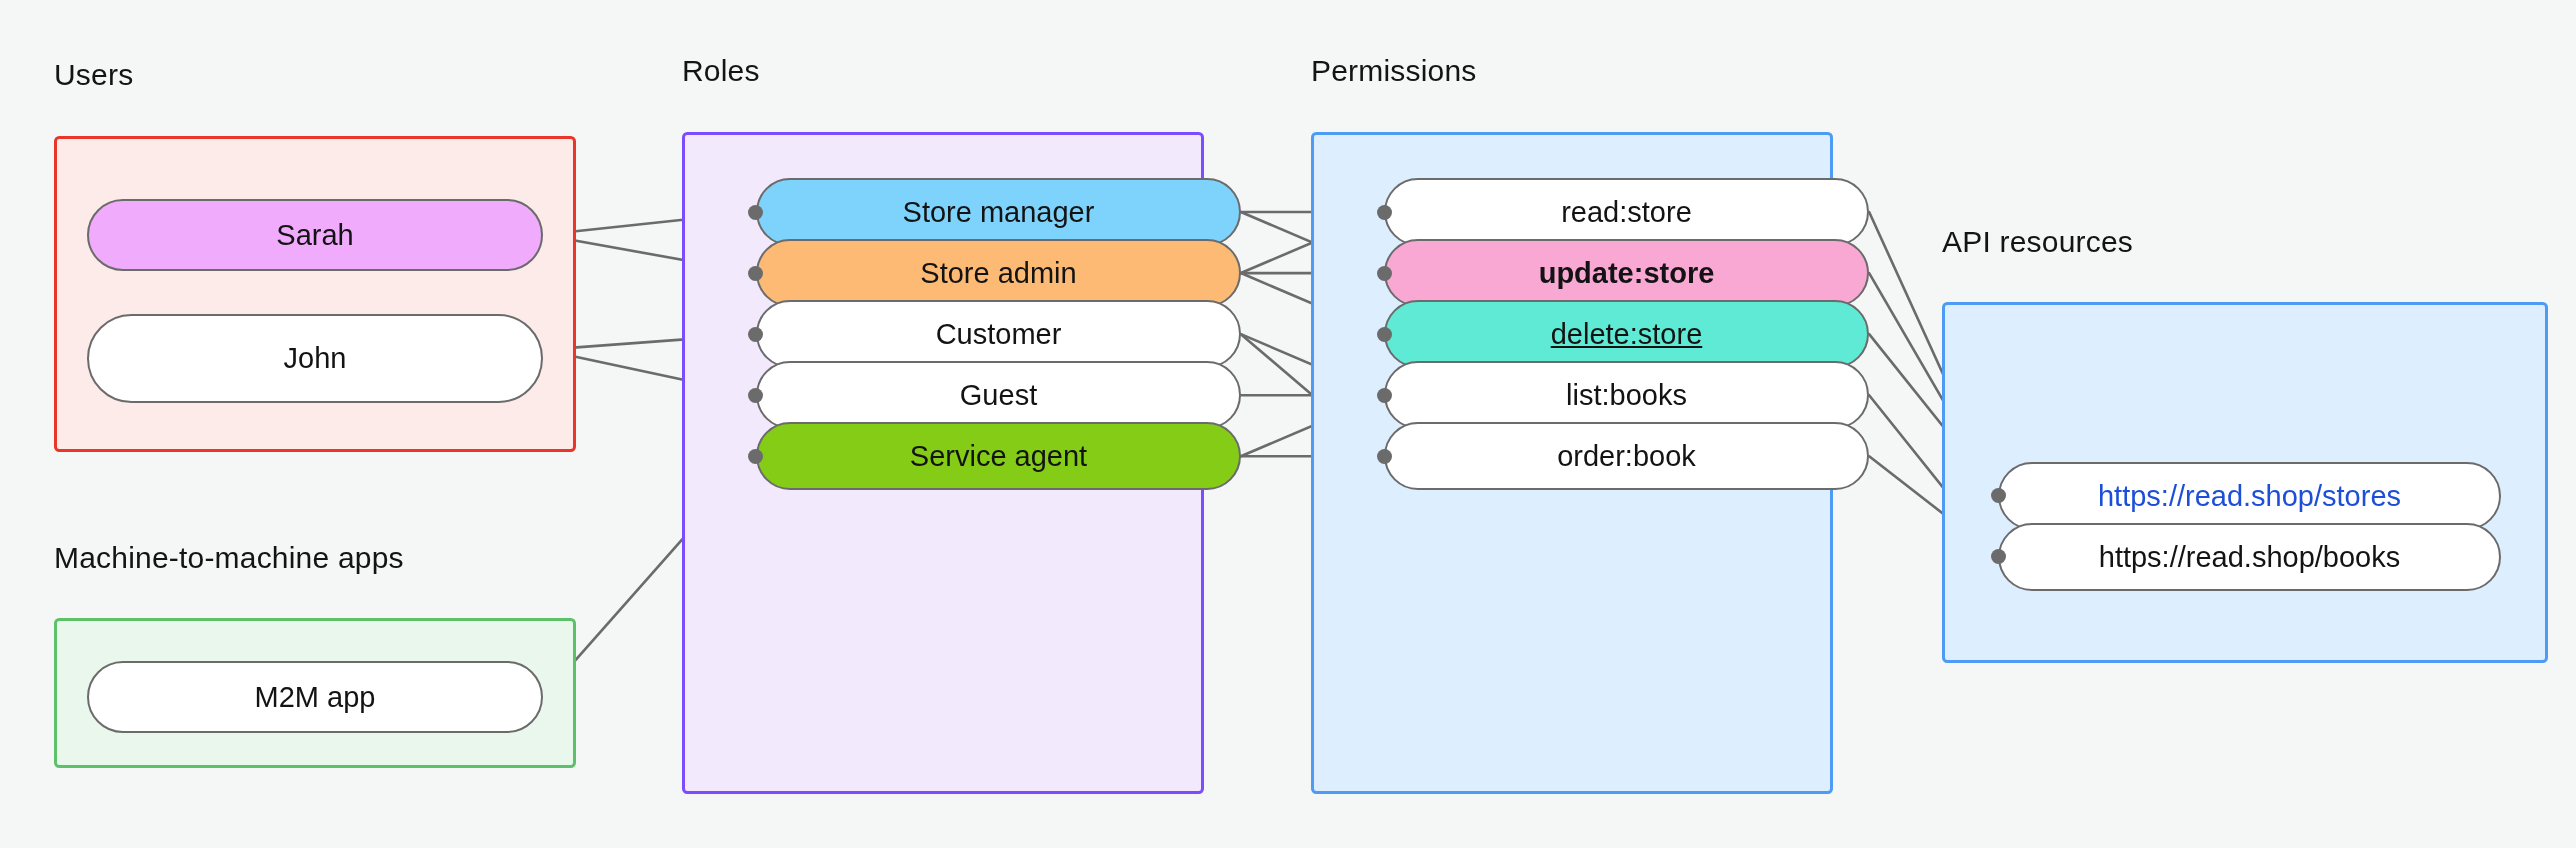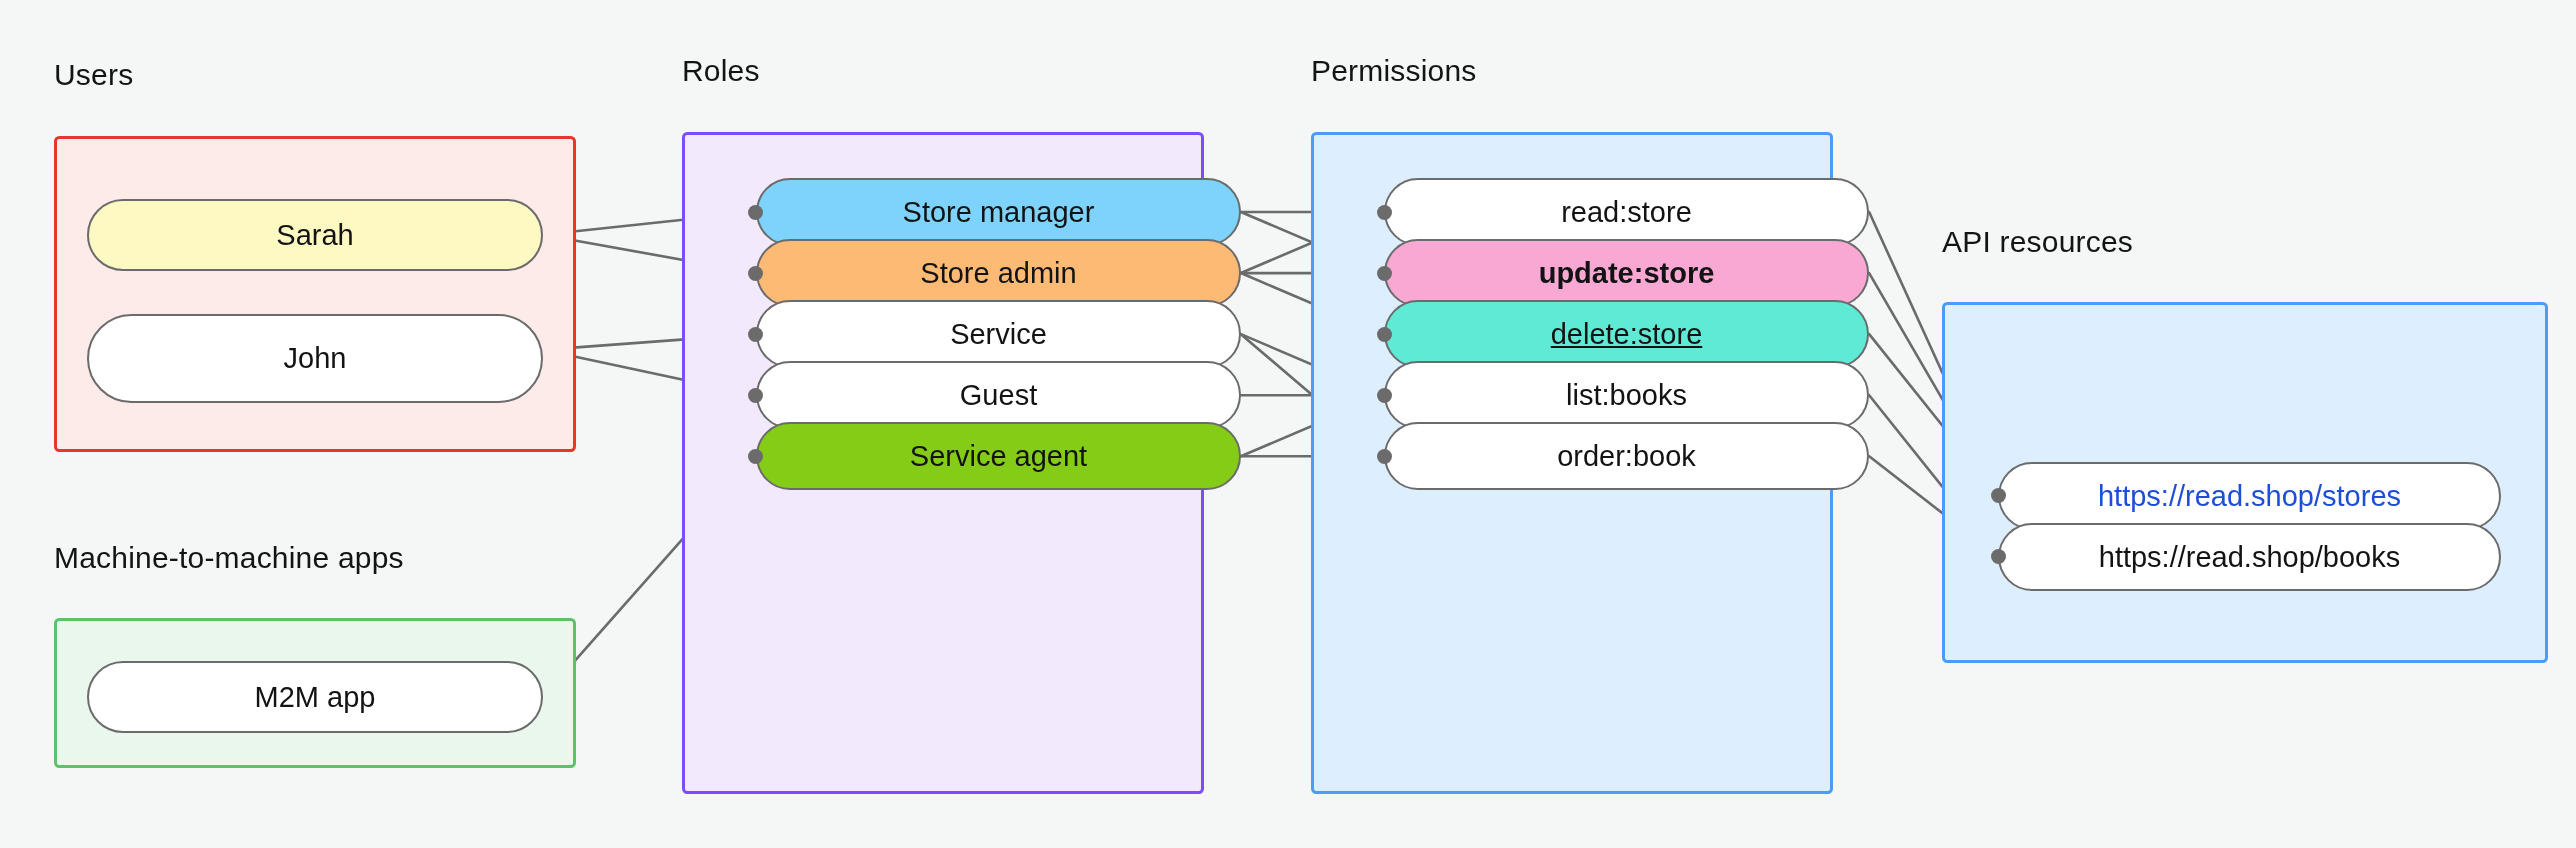--- a/index.html
+++ b/index.html
@@ -62,37 +62,37 @@
       <div class="grp" style="left: 54px; top: 618px; width: 522px; height: 150px; background: rgb(233, 247, 236); border: 3.5px solid rgb(92, 193, 104);"></div>
       <div class="grp-label" style="left: 54px; top: 541px;">Machine-to-machine apps</div>
       <div class="grp" style="left: 682px; top: 132px; width: 522px; height: 662px; background: rgb(242, 234, 252); border: 3.5px solid rgb(124, 77, 255);"></div>
       <div class="grp-label" style="left: 682px; top: 54px;">Roles</div>
       <div class="grp" style="left: 1311px; top: 132px; width: 522px; height: 662px; background: rgb(221, 238, 255); border: 3.5px solid rgb(77, 155, 245);"></div>
       <div class="grp-label" style="left: 1311px; top: 54px;">Permissions</div>
       <div class="grp" style="left: 1942px; top: 302px; width: 606px; height: 361px; background: rgb(221, 238, 255); border: 3.5px solid rgb(77, 155, 245);"></div>
       <div class="grp-label" style="left: 1942px; top: 225px;">API resources</div>
     </div>
   <div id="nodes-layer">
-      <div class="pill" style="left: 87px; top: 199px; width: 456px; height: 72px; border-color: rgb(107, 107, 107); background: #fef9c3; color: rgb(19, 19, 19); text-align: center;">
+      <div class="pill" style="left: 87px; top: 199px; width: 456px; height: 72px; border-color: rgb(107, 107, 107); background: #f0abfc; color: rgb(19, 19, 19); text-align: center;">
         <span>Sarah</span>
       </div>
       <div class="pill" style="left: 87px; top: 314px; width: 456px; height: 89px; border-color: rgb(107, 107, 107); background: rgb(255, 255, 255); color: rgb(19, 19, 19);">
         <span>John</span>
       </div>
       <div class="pill" style="left: 87px; top: 661px; width: 456px; height: 72px; border-color: rgb(107, 107, 107); background: rgb(255, 255, 255); color: rgb(19, 19, 19);">
         <span>M2M app</span>
       </div>
       <div class="pill" style="left: 756px; top: 178px; width: 485px; height: 68px; border-color: rgb(107, 107, 107); background: #7dd3fc; color: rgb(19, 19, 19);">
         <span>Store manager</span>
       </div>
       <div class="pill" style="left: 756px; top: 239px; width: 485px; height: 68px; border-color: rgb(107, 107, 107); background: #fdba74; color: rgb(19, 19, 19);">
         <span>Store admin</span>
       </div>
       <div class="pill" style="left: 756px; top: 300px; width: 485px; height: 68px; border-color: rgb(107, 107, 107); background: rgb(255, 255, 255); color: rgb(19, 19, 19);">
-        <span>Service</span>
+        <span>Customer</span>
       </div>
       <div class="pill" style="left: 756px; top: 361px; width: 485px; height: 68px; border-color: rgb(107, 107, 107); background: rgb(255, 255, 255); color: rgb(19, 19, 19);">
         <span>Guest</span>
       </div>
       <div class="pill" style="left: 756px; top: 422px; width: 485px; height: 68px; border-color: rgb(107, 107, 107); background: #84cc16; color: rgb(19, 19, 19);">
         <span>Service agent</span>
       </div>
       <div class="pill" style="left: 1384px; top: 178px; width: 485px; height: 68px; border-color: rgb(107, 107, 107); background: rgb(255, 255, 255); color: rgb(19, 19, 19);">
         <span>read:store</span>
       </div>

